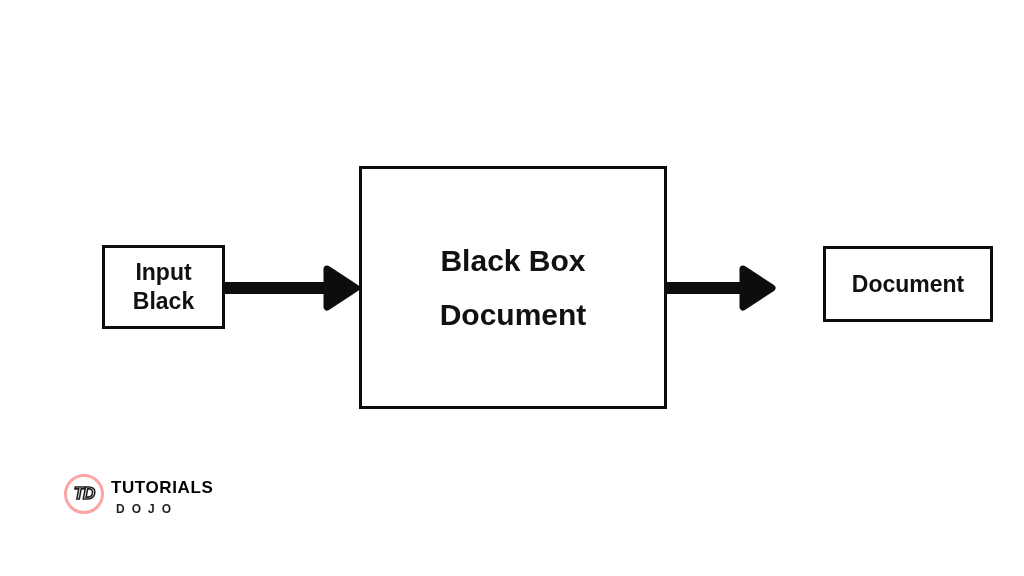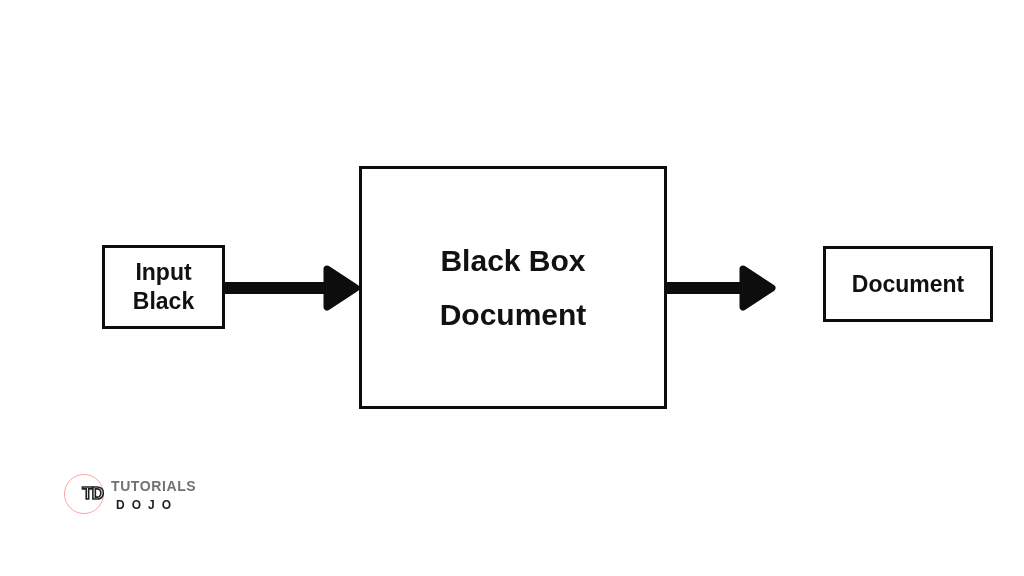--- a/index.html
+++ b/index.html
@@ -47,43 +47,44 @@
     position: absolute;
     left: 64px;
     top: 472px;
     display: flex;
     align-items: flex-start;
   }
   .logo-circle {
     box-sizing: border-box;
     width: 40px;
     height: 40px;
-    border: 1px solid #fca5a5;
+    border: 3px solid #fca5a5;
     border-radius: 50%;
     display: flex;
     align-items: center;
-    justify-content: flex-end;
+    justify-content: center;
     margin-top: 2px;
+    font-style: italic;
   }
   .logo-monogram {
     font-size: 17px;
     font-weight: bold;
     color: #ffffff;
     -webkit-text-stroke: 1.6px #1f1f1f;
     letter-spacing: -1px;
     padding-bottom: 1px;
   }
   .logo-text {
     margin-left: 7px;
     padding-top: 6px;
   }
   .logo-title {
-    font-size: 14px;
+    font-size: 17px;
     font-weight: bold;
-    color: #737373;
+    color: #000000;
     letter-spacing: 0.6px;
   }
   .logo-subtitle {
     font-size: 12px;
     font-weight: bold;
     color: #1f1f1f;
     letter-spacing: 7px;
     margin-top: 4px;
     margin-left: 5px;
   }

